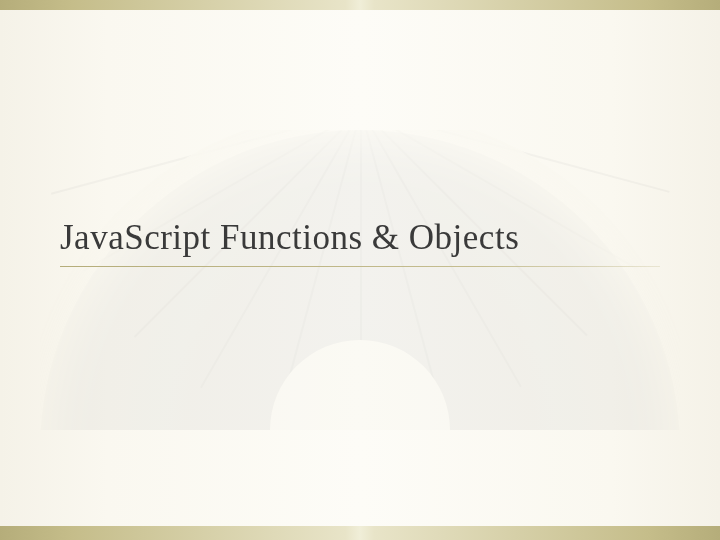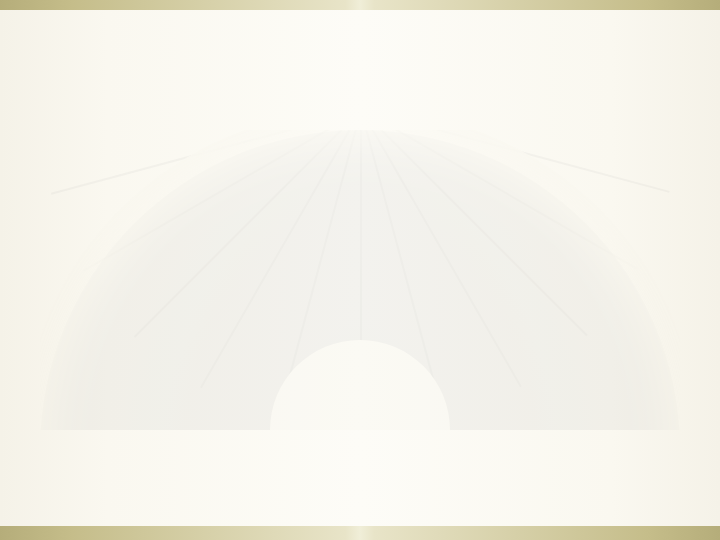--- a/index.html
+++ b/index.html
@@ -119,15 +119,19 @@
     <div class="fan-segment" style="transform: rotate(0deg);"></div>
     <div class="fan-segment" style="transform: rotate(15deg);"></div>
     <div class="fan-segment" style="transform: rotate(30deg);"></div>
     <div class="fan-segment" style="transform: rotate(45deg);"></div>
     <div class="fan-segment" style="transform: rotate(60deg);"></div>
     <div class="fan-segment" style="transform: rotate(75deg);"></div>
     <div class="fan-outer-fade"></div>
     <div class="fan-center"></div>
   </div>
 
+  <div class="title-area">
+    <h1 class="title">JavaScript Functions &amp; Objects</h1>
+    <div class="title-underline"></div>
+  </div>
 
   <div class="bottom-bar"></div>
 </div>
 
 </body></html>

